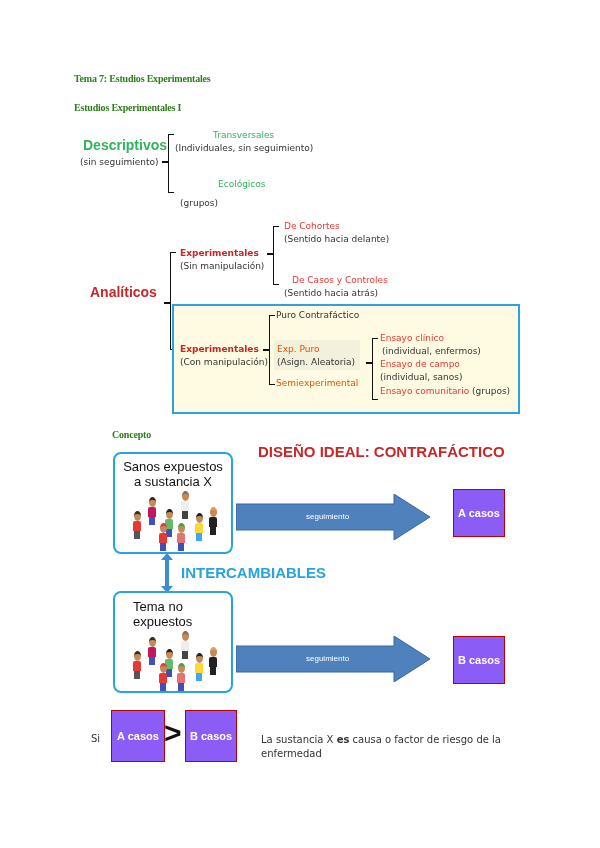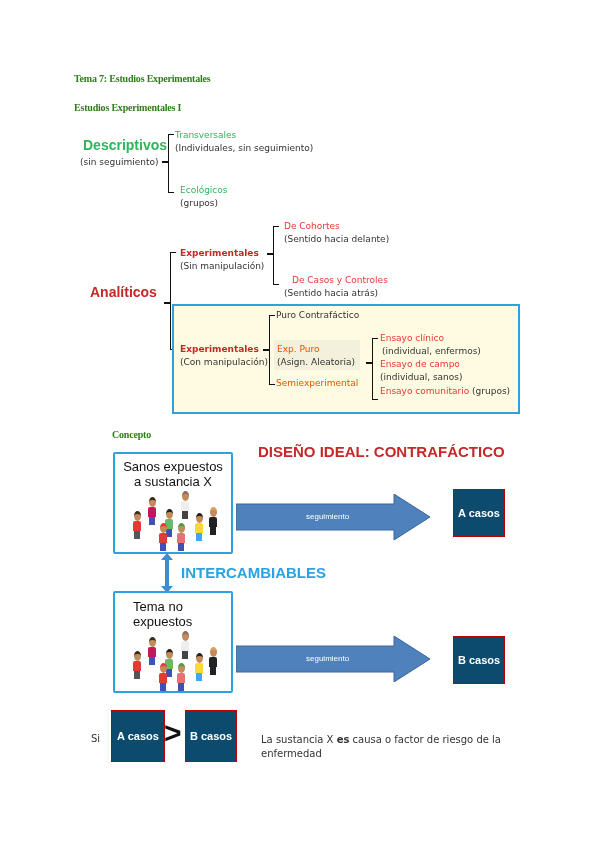--- a/index.html
+++ b/index.html
@@ -1,49 +1,49 @@
 <!DOCTYPE html>
 <html><head>
 <meta charset="utf-8">
 <style>
   html, body { margin: 0; padding: 0; background: #ffffff; }
   body { width: 600px; height: 848px; position: relative; overflow: hidden; font-family: "Liberation Sans", sans-serif; }
   .abs { position: absolute; }
   .serif-head { font-family: "Liberation Serif", serif; font-weight: bold; color: #2e7d1a; font-size: 10px; letter-spacing: -0.2px; }
   .tx { font-family: "DejaVu Sans", sans-serif; font-size: 9px; color: #333; white-space: nowrap; line-height: 12px; }
-  .green { color: #2fb45a; }
+  .green { color: #2fb45a; margin-left: 38px; }
   .red { color: #e53935; }
   .redb { color: #c62828; font-weight: bold; }
   .orange { color: #e65100; }
   .brace { position: absolute; border: 1.5px solid #111; border-right: none; }
   .tick { position: absolute; height: 1.5px; background: #111; }
   .exp-box { position: absolute; left: 172px; top: 304px; width: 348px; height: 110px; background: #fffbe3; border: 2px solid #2aa3e0; box-sizing: border-box; }
   .puro-bg { position: absolute; background: #f3f0dc; }
-  .group-box { position: absolute; border: 2px solid #2aa3e0; border-radius: 2px; background: #fff; box-sizing: border-box; }
+  .group-box { position: absolute; border: 2px solid #2aa3e0; border-radius: 8px; background: #fff; box-sizing: border-box; }
   .group-title { font-family: "Liberation Sans", sans-serif; font-size: 13px; color: #111; text-align: center; line-height: 15px; }
-  .red-box { position: absolute; background: #0c4a6e; color: #fff; font-weight: bold; font-family: "Liberation Sans", sans-serif; display: flex; align-items: center; justify-content: center; font-size: 11px; border: 1px solid #b00; box-sizing: border-box; }
+  .red-box { position: absolute; background: #8b5cf6; color: #fff; font-weight: bold; font-family: "Liberation Sans", sans-serif; display: flex; align-items: center; justify-content: center; font-size: 11px; border: 1px solid #b00; box-sizing: border-box; }
   .arrow { position: absolute; }
   .person { position: absolute; width: 8px; }
   .person .head { width: 7px; height: 7px; border-radius: 50%; margin: 0 auto; }
   .person .torso { width: 8px; height: 10px; border-radius: 2px 2px 0 0; }
   .person .legs { width: 6px; height: 8px; margin: 0 auto; }
 </style>
 </head>
 <body>
 
 <div class="abs serif-head" style="left:74px;top:73px;">Tema 7: Estudios Experimentales</div>
 <div class="abs serif-head" style="left:74px;top:102px;">Estudios Experimentales I</div>
 
 <div class="abs" style="left:83px;top:137px;font-size:14px;font-weight:bold;color:#2fb45a;">Descriptivos</div>
 <div class="abs tx" style="left:80px;top:156px;">(sin seguimiento)</div>
 <div class="tick" style="left:162px;top:161px;width:6px;"></div>
 <div class="brace" style="left:168px;top:134px;width:5px;height:57px;"></div>
 <div class="abs tx green" style="left:175px;top:129px;">Transversales</div>
 <div class="abs tx" style="left:175px;top:142px;">(Individuales, sin seguimiento)</div>
-<div class="abs tx green" style="left:180px;top:184px;">Ecológicos</div>
+<div class="abs tx green" style="left:180px;top:178px;">Ecológicos</div>
 <div class="abs tx" style="left:180px;top:197px;">(grupos)</div>
 
 <div class="abs" style="left:90px;top:284px;font-size:14px;font-weight:bold;color:#c62828;">Analíticos</div>
 <div class="tick" style="left:164px;top:302px;width:6px;"></div>
 <div class="brace" style="left:170px;top:252px;width:5px;height:96px;"></div>
 
 <div class="abs tx redb" style="left:180px;top:247px;">Experimentales</div>
 <div class="abs tx" style="left:180px;top:260px;">(Sin manipulación)</div>
 <div class="tick" style="left:267px;top:253px;width:6px;"></div>
 <div class="brace" style="left:273px;top:226px;width:5px;height:57px;"></div>

